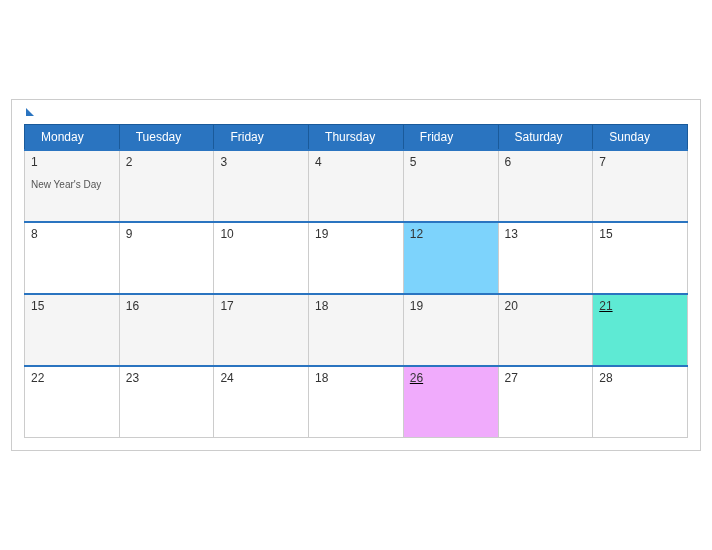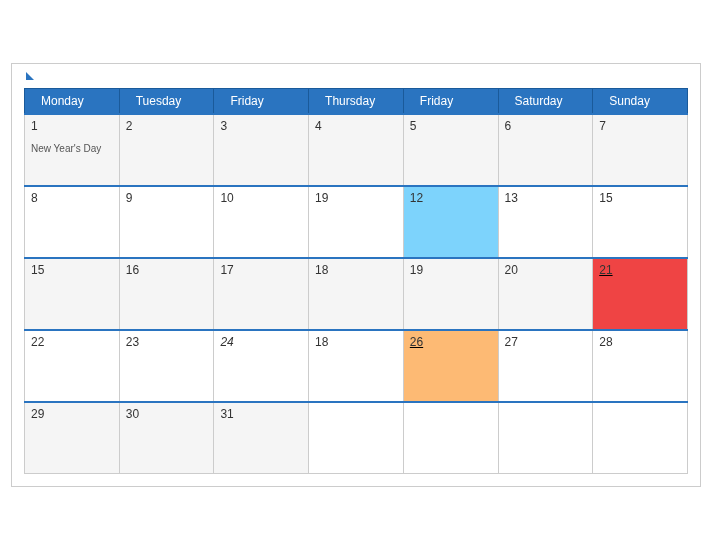--- a/index.html
+++ b/index.html
@@ -202,57 +202,42 @@
           </td>
           <td style="background: rgb(245, 245, 245);">
             <span class="day-number">18</span>
           </td>
           <td style="background: rgb(245, 245, 245);">
             <span class="day-number">19</span>
           </td>
           <td style="background: rgb(245, 245, 245);">
             <span class="day-number">20</span>
           </td>
-          <td style="background: #ef4444; text-decoration: underline;">
+          <td style="background: #5eead4; text-decoration: underline;">
             <span class="day-number">21</span>
           </td>
         </tr>
         <tr class="week-row">
           <td style="background: rgb(255, 255, 255);">
             <span class="day-number">22</span>
           </td>
           <td style="background: rgb(255, 255, 255);">
             <span class="day-number">23</span>
           </td>
-          <td style="background: rgb(255, 255, 255); font-style: italic;">
+          <td style="background: rgb(255, 255, 255);">
             <span class="day-number">24</span>
           </td>
           <td style="background: rgb(255, 255, 255);">
             <span class="day-number">18</span>
           </td>
-          <td style="background: #fdba74; text-decoration: underline;">
+          <td style="background: #f0abfc; text-decoration: underline;">
             <span class="day-number">26</span>
           </td>
           <td style="background: rgb(255, 255, 255); margin-top: 16px;">
             <span class="day-number">27</span>
           </td>
           <td style="background: rgb(255, 255, 255);">
             <span class="day-number">28</span>
           </td>
-        </tr>
-        <tr class="week-row">
-          <td style="background: rgb(245, 245, 245);">
-            <span class="day-number">29</span>
-          </td>
-          <td style="background: rgb(245, 245, 245);">
-            <span class="day-number">30</span>
-          </td>
-          <td style="background: rgb(245, 245, 245);">
-            <span class="day-number">31</span>
-          </td>
-          <td class="empty-cell" style="background: rgb(255, 255, 255);"></td>
-          <td class="empty-cell" style="background: rgb(255, 255, 255);"></td>
-          <td class="empty-cell" style="background: rgb(255, 255, 255);"></td>
-          <td class="empty-cell" style="background: rgb(255, 255, 255);"></td>
         </tr>
       </tbody>
   </table>
 </div>
 
 </body></html>

